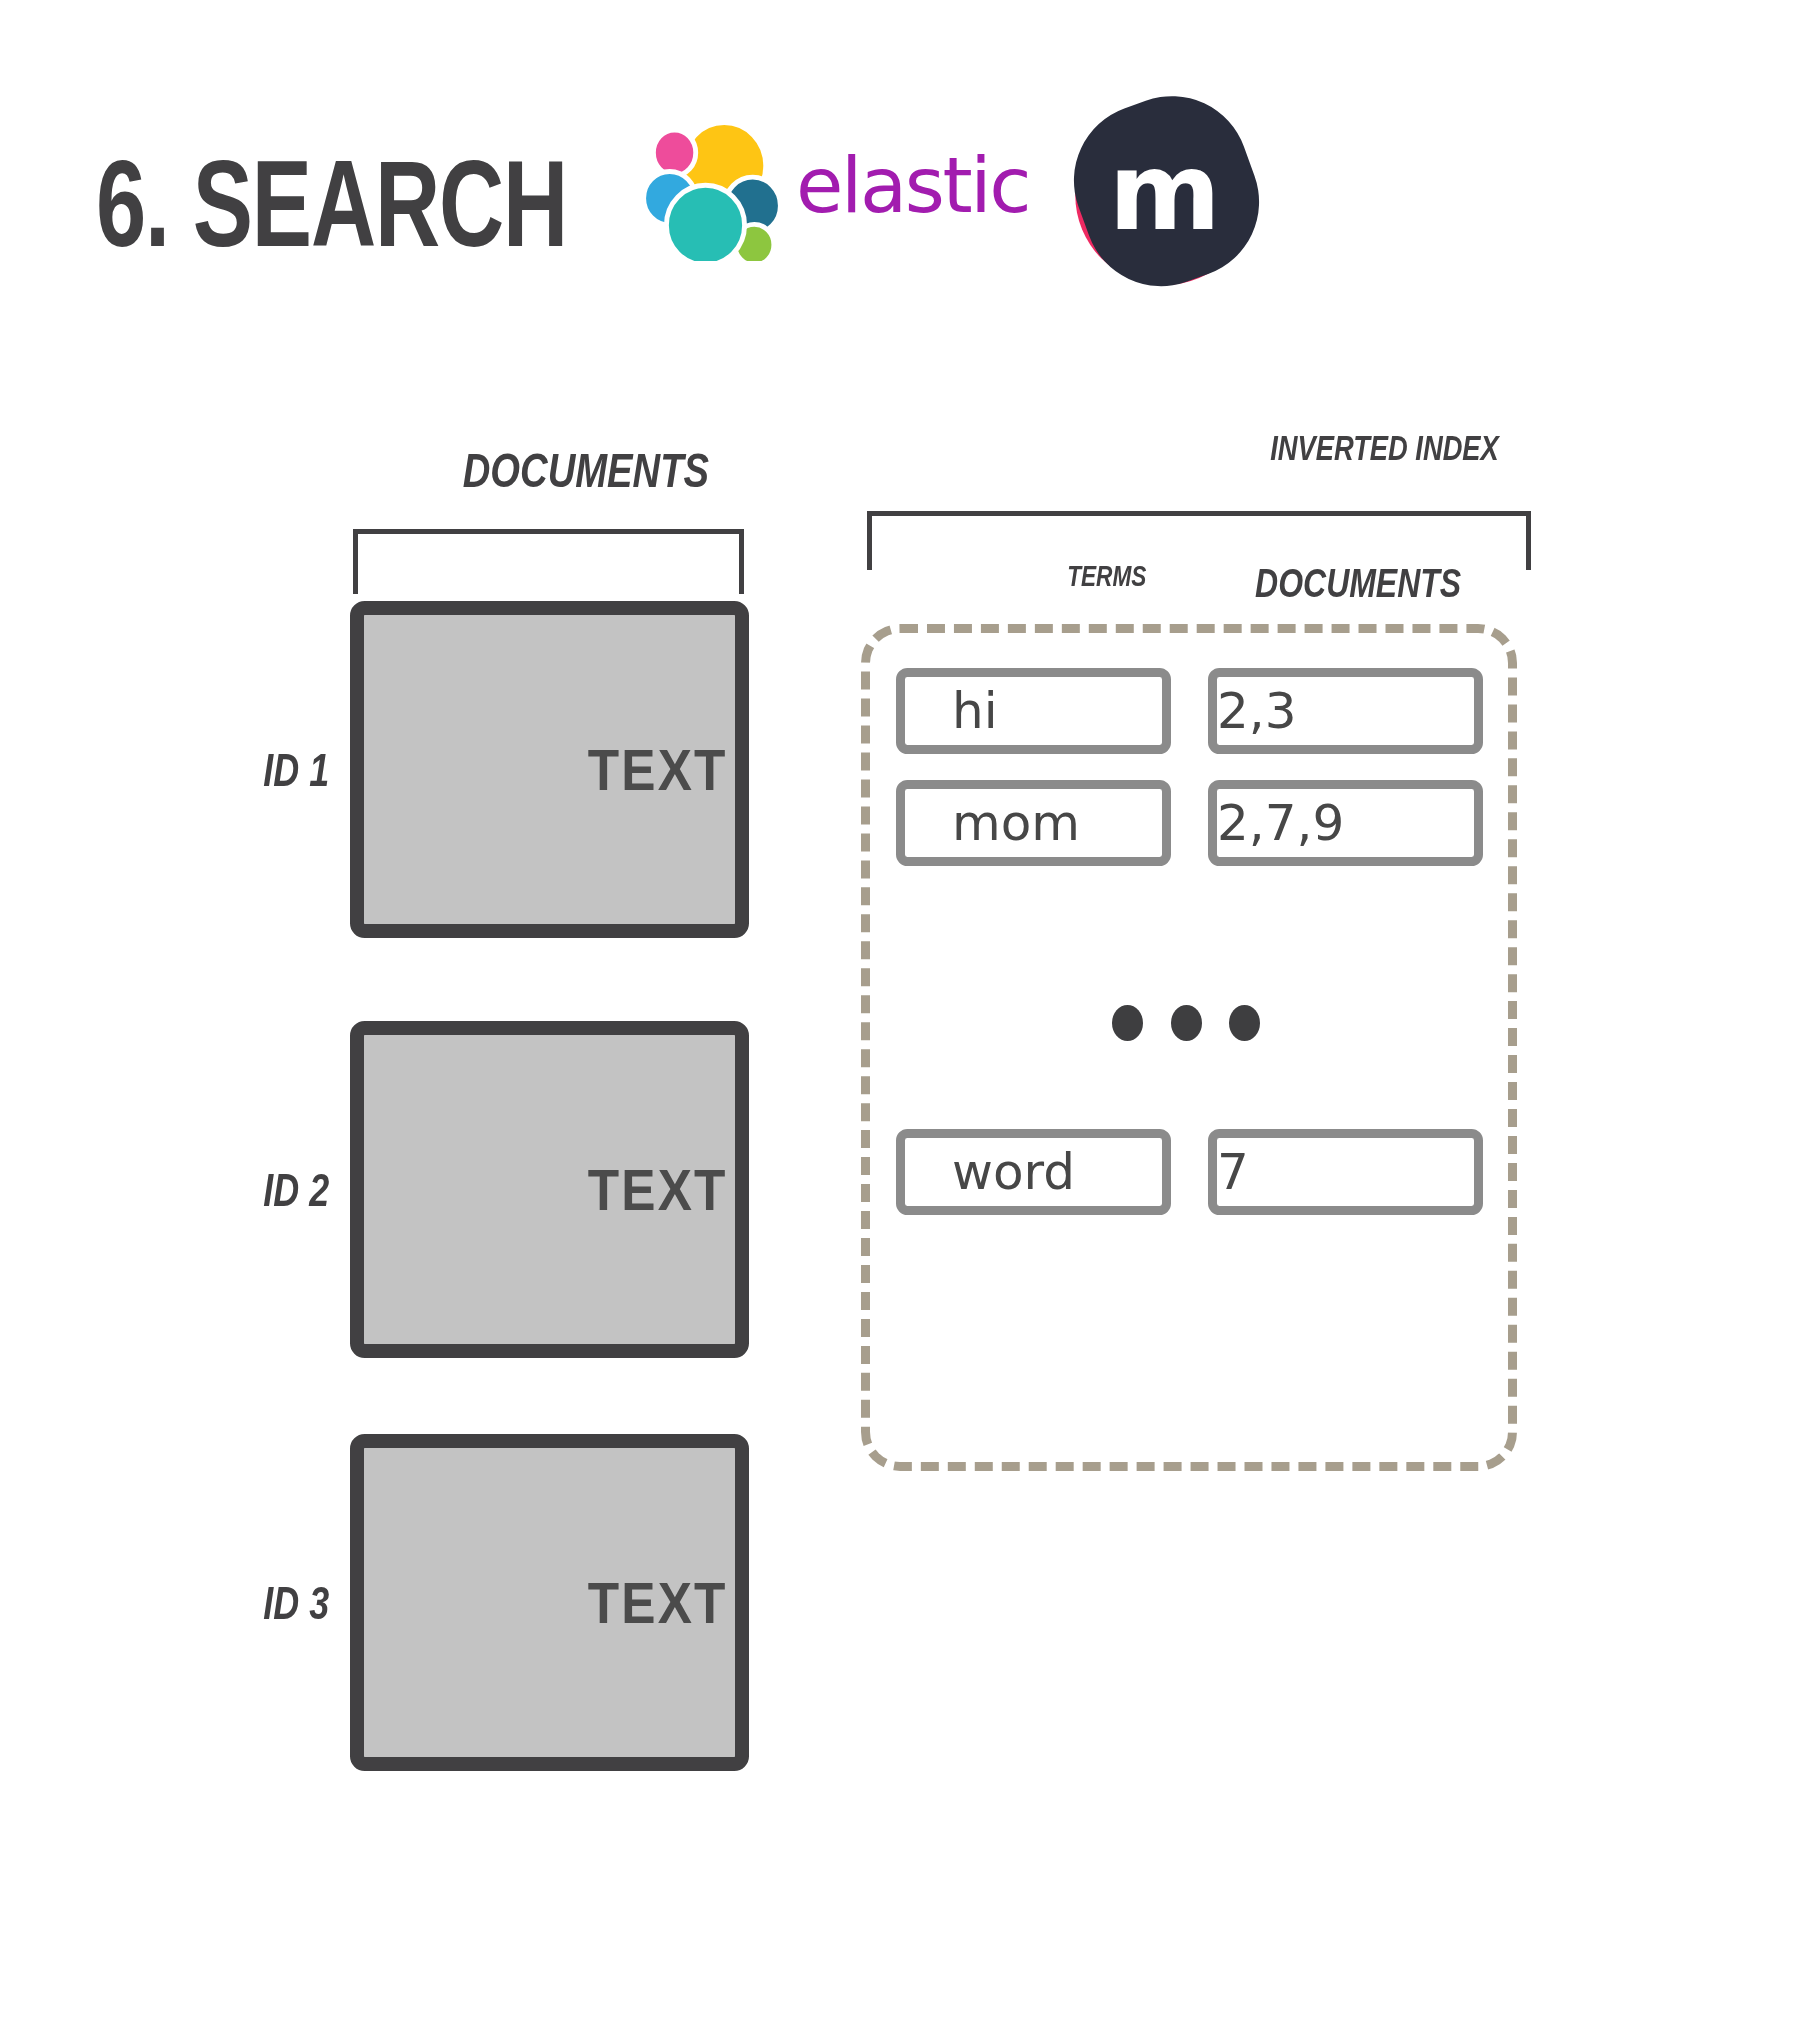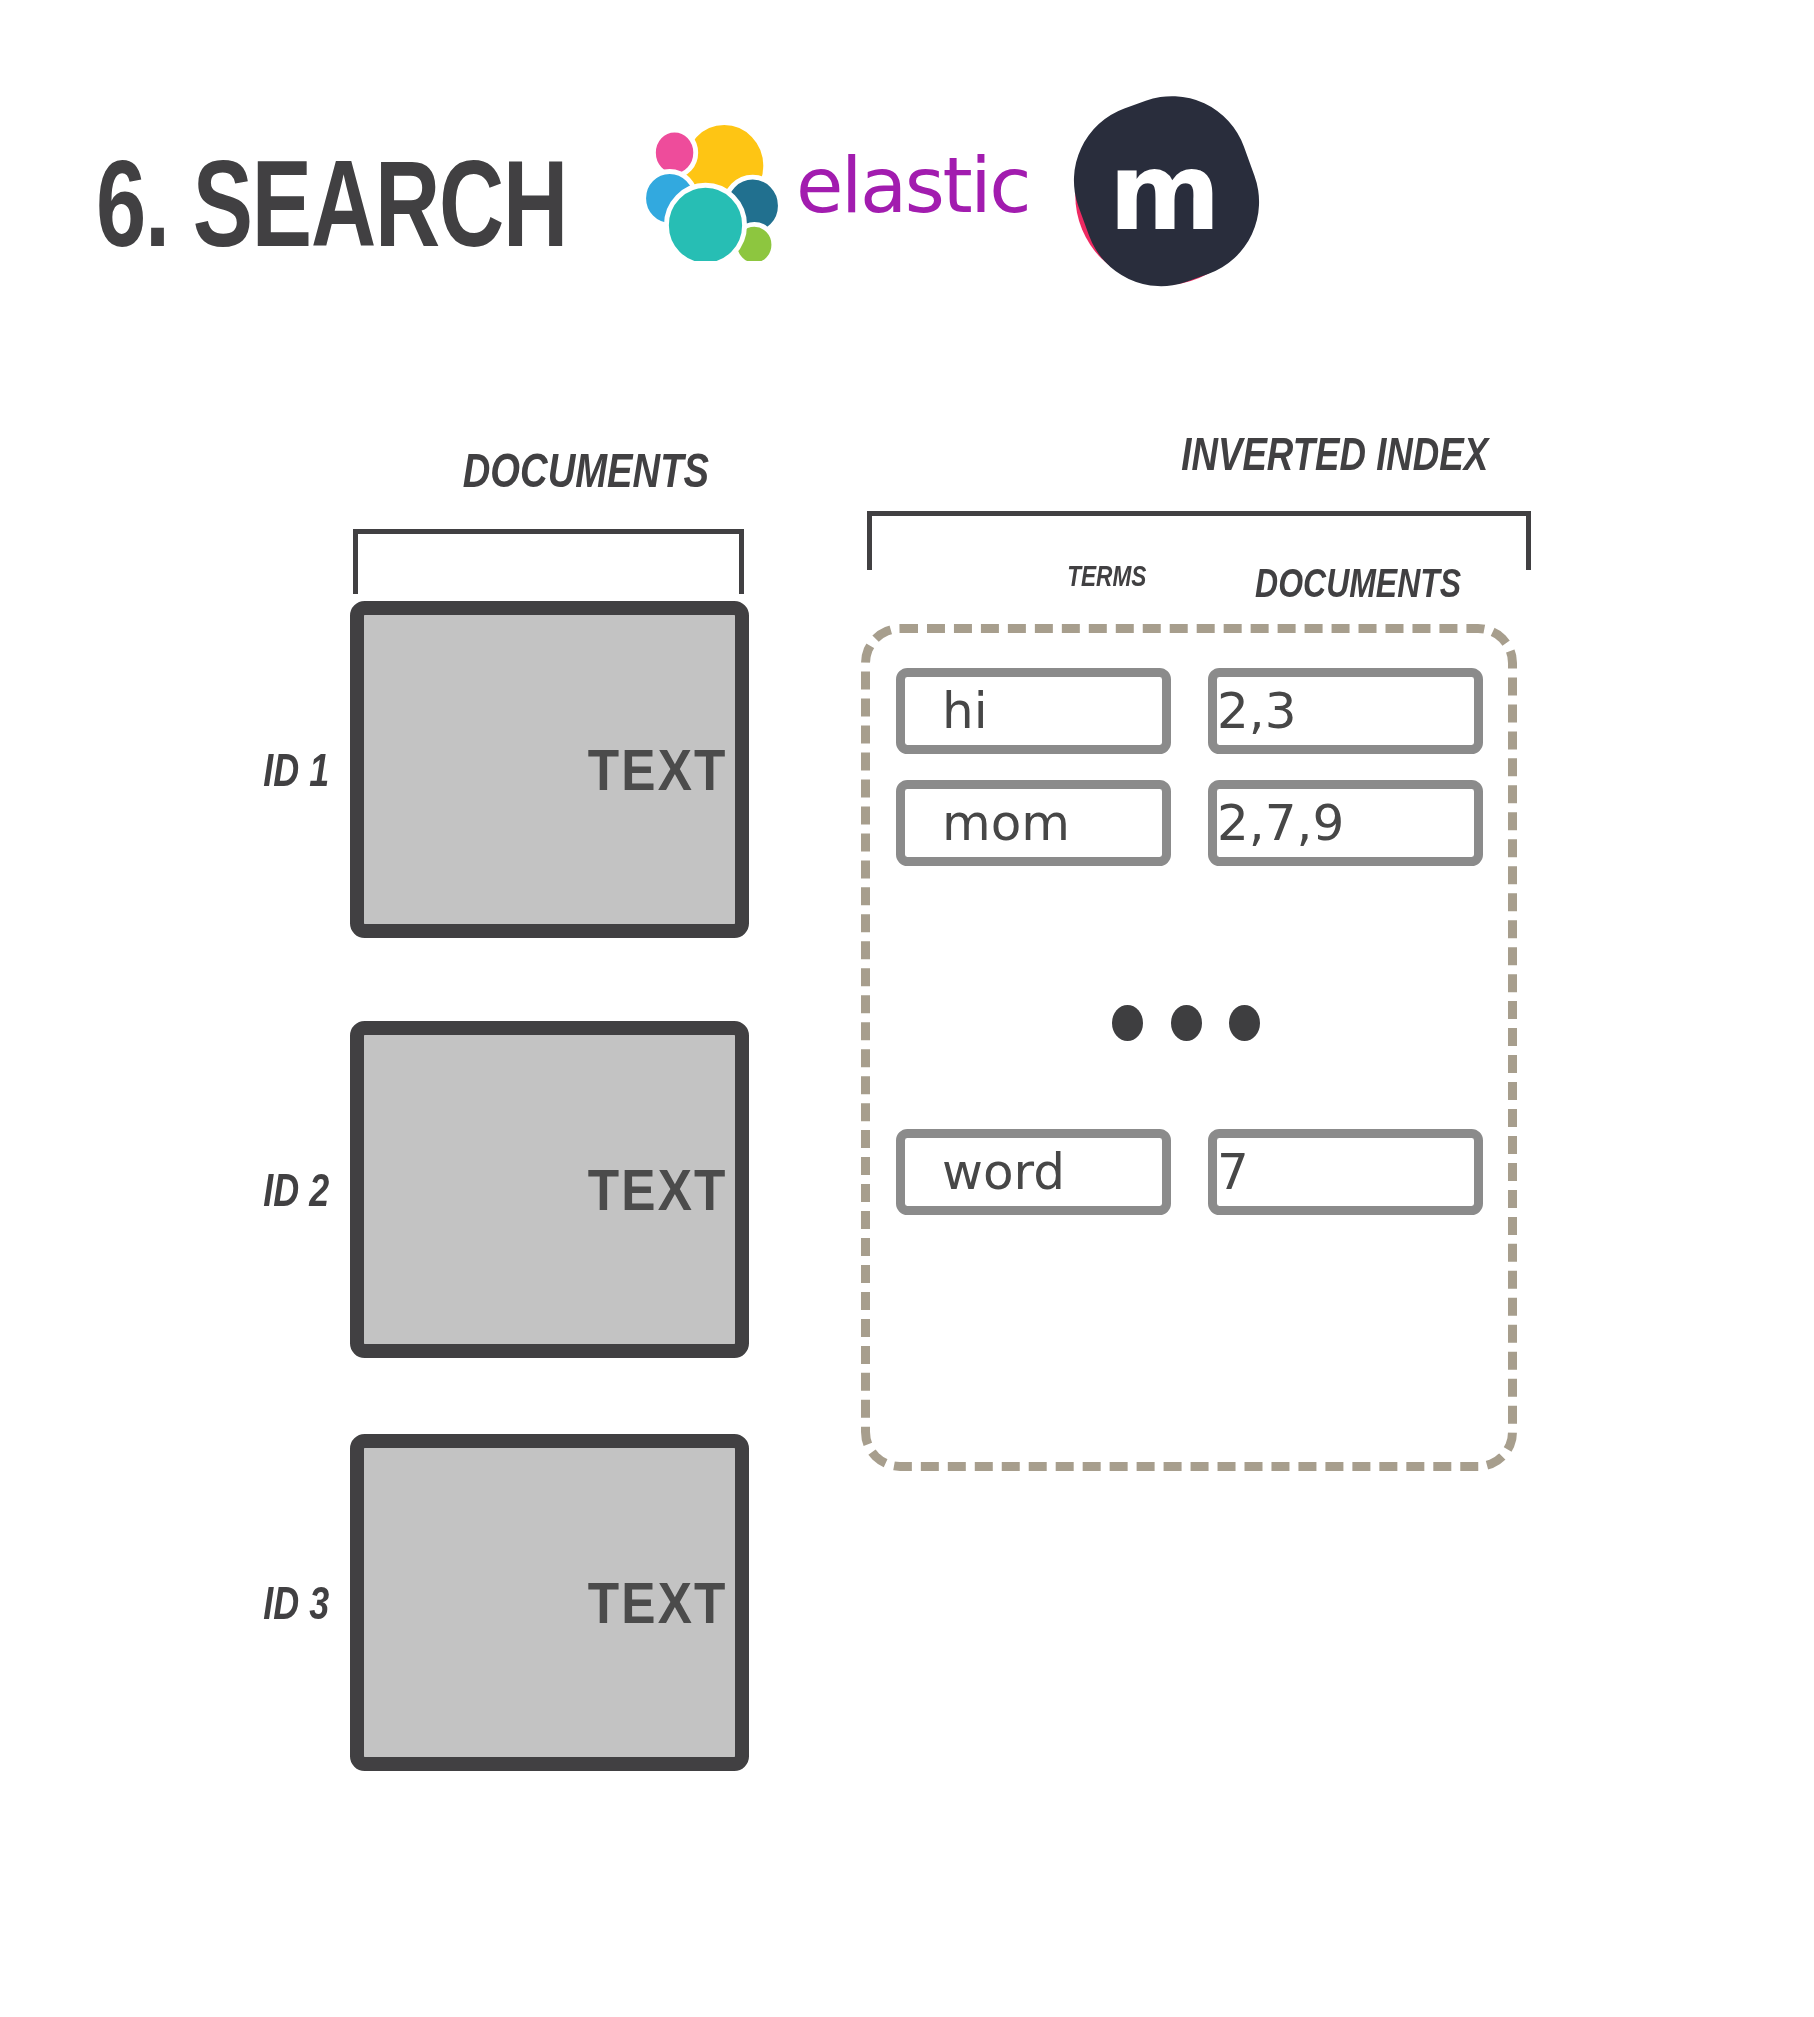--- a/index.html
+++ b/index.html
@@ -56,41 +56,41 @@
     background:var(--doc-box-fill,#c3c3c3);
     display:flex;align-items:center;justify-content:flex-end;
   }
   .doc-box .doc-text{
     font-size:57px;font-weight:700;letter-spacing:2.4px;
     color:#4b4b4b;transform:scaleX(0.9);
   }
   .id-label{left:159px;width:179px;font-size:46px;}
 
   
-  .inv-label{left:867px;top:430px;width:664px;font-size:47px;}
+  .inv-label{left:867px;top:430px;width:664px;font-size:35px;}
   .inv-bracket{left:867px;top:511px;width:664px;height:59px;}
   .terms-header{left:896px;top:562px;width:261px;font-size:29px;}
   .docs-header{left:1205px;top:563px;width:285px;font-size:41px;}
   .dash-box{
     position:absolute;left:861px;top:624px;width:656px;height:847px;
     box-sizing:border-box;
     border:9px dashed var(--dashed-border,#a79e8d);
     border-radius:39px;
   }
   .cell{
     position:absolute;height:86px;
     box-sizing:border-box;
     border:9px solid var(--cell-border,#8b8b8b);
     border-radius:11.4px;background:#ffffff;
     display:flex;align-items:center;
     font-family:"DejaVu Sans", sans-serif;
     font-size:50px;color:var(--cell-text,#474747);
     line-height:1;
   }
-  .cell.term{left:896px;width:275px;padding-left:37px;}
+  .cell.term{left:896px;width:275px;padding-left:47px;}
   .cell.docs{left:1208px;width:275px;}
   .row-0{top:668px;} .row-1{top:780px;} .row-2{top:1129px;}
   .dot{
     position:absolute;top:1005px;width:31px;height:36px;
     border-radius:50%;background:#3e3e40;
   }
   .dot.d0{left:1112px;} .dot.d1{left:1171px;} .dot.d2{left:1229px;}
 </style>
 </head>
 <body>

